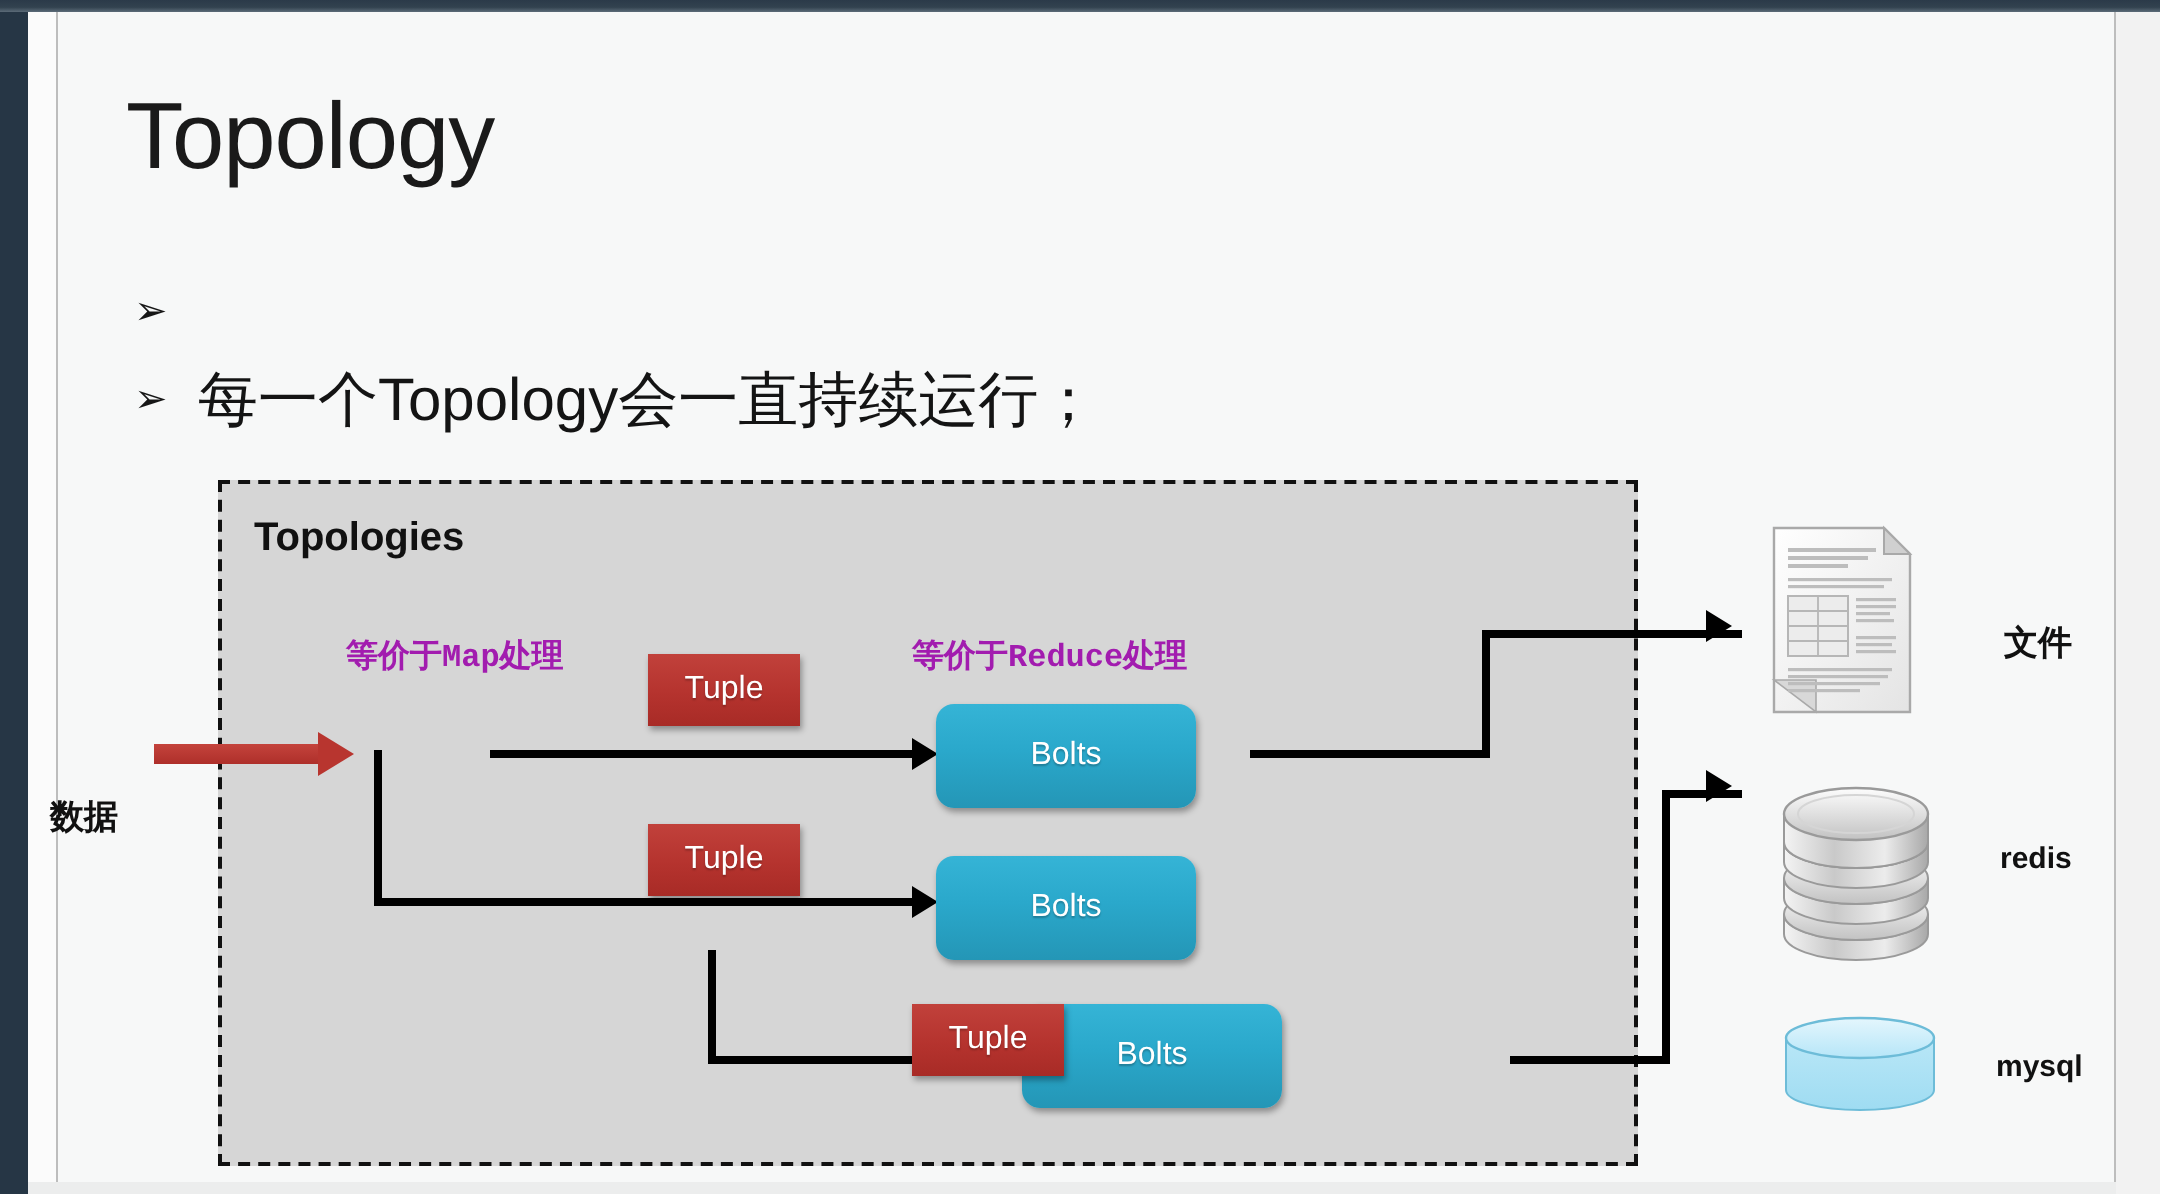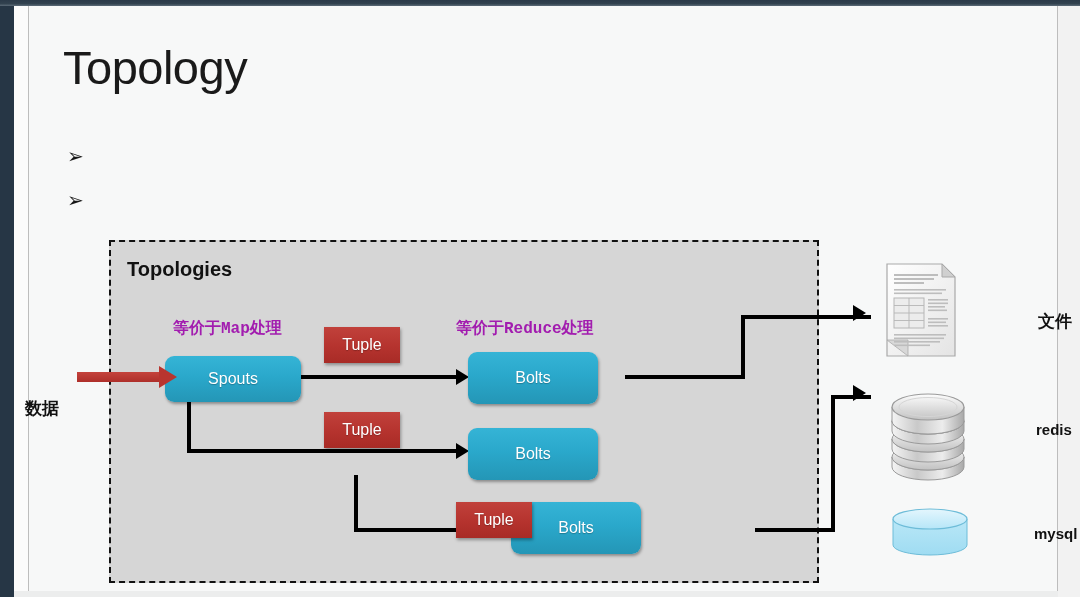--- a/index.html
+++ b/index.html
@@ -113,21 +113,20 @@
     border:3px solid #4a7ebb; border-radius:22px; background:#fafafa;
   }
   .store-title {
     position:absolute; left:0; right:0; top:8px; text-align:center;
     font-size:17px; font-weight:bold; color:#111;
     font-family:"DejaVu Serif","Liberation Serif",serif;
   }
   .store-label {
     position:absolute; font-size:15px; font-weight:bold; color:#111;
     font-family:"Liberation Sans","DejaVu Sans",sans-serif;
-    margin-left:36px;
   }
   .store-label.cjk { font-family:"DejaVu Serif","Liberation Serif",serif; font-size:17px; }
 
   
   .doc-icon { position:absolute; left:884px; top:262px; width:74px; height:96px; }
 
   
   .redis-icon { position:absolute; left:886px; top:389px; width:84px; height:92px; }
 
   
@@ -146,20 +145,21 @@
   <div class="slide">
 
     <div class="title">Topology</div>
 
     <div class="bullets">
       <div class="bullet">
         <span class="marker">➢</span>
       </div>
       <div class="bullet">
         <span class="marker">➢</span>
+        <span class="btext">每一个Topology会一直持续运行；</span>
       </div>
     </div>
 
     <div class="topo-box" style="left:80px; top:234px; width:710px; height:343px;text-align:right;">
       <div class="topo-title">Topologies</div>
 
       <div class="sublabel" style="left:62px; top:76px;">等价于Map处理</div>
       <div class="sublabel" style="left:345px; top:76px;">等价于Reduce处理</div>
 
       <div class="conn conn-h" style="left:134px; top:133px; width:216px;"></div>
@@ -174,23 +174,20 @@
       <div class="arrowhead" style="left:387px; top:280px;"></div>
 
       <div class="conn conn-h" style="left:514px; top:133px; width:120px;"></div>
       <div class="conn conn-v" style="left:630px; top:73px; height:64px;"></div>
       <div class="conn conn-h" style="left:630px; top:73px; width:130px;"></div>
 
       <div class="conn conn-h" style="left:644px; top:286px; width:80px;"></div>
       <div class="conn conn-v" style="left:720px; top:153px; height:137px;"></div>
       <div class="conn conn-h" style="left:720px; top:153px; width:40px;"></div>
 
-      <div class="node" style="left:54px; top:114px; width:136px; height:46px;">
-        <span>Spouts</span>
-      </div>
       <div class="node" style="left:357px; top:110px; width:130px; height:52px;">
         <span>Bolts</span>
       </div>
       <div class="node" style="left:357px; top:186px; width:130px; height:52px;">
         <span>Bolts</span>
       </div>
       <div class="node" style="left:400px; top:260px; width:130px; height:52px;">
         <span>Bolts</span>
       </div>
 

